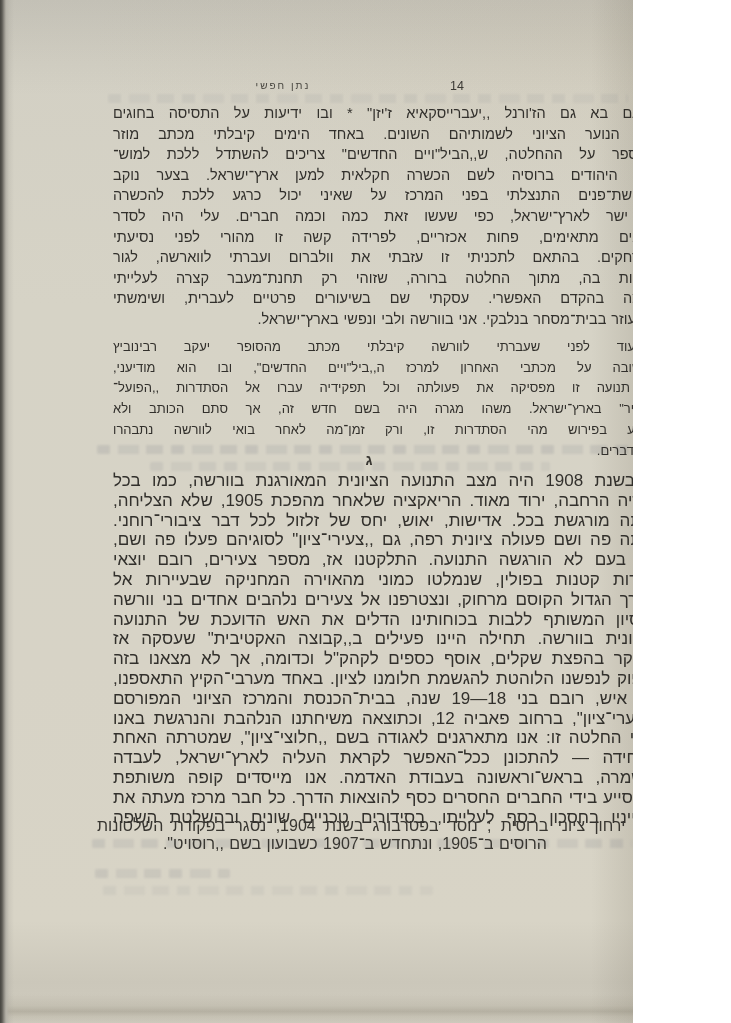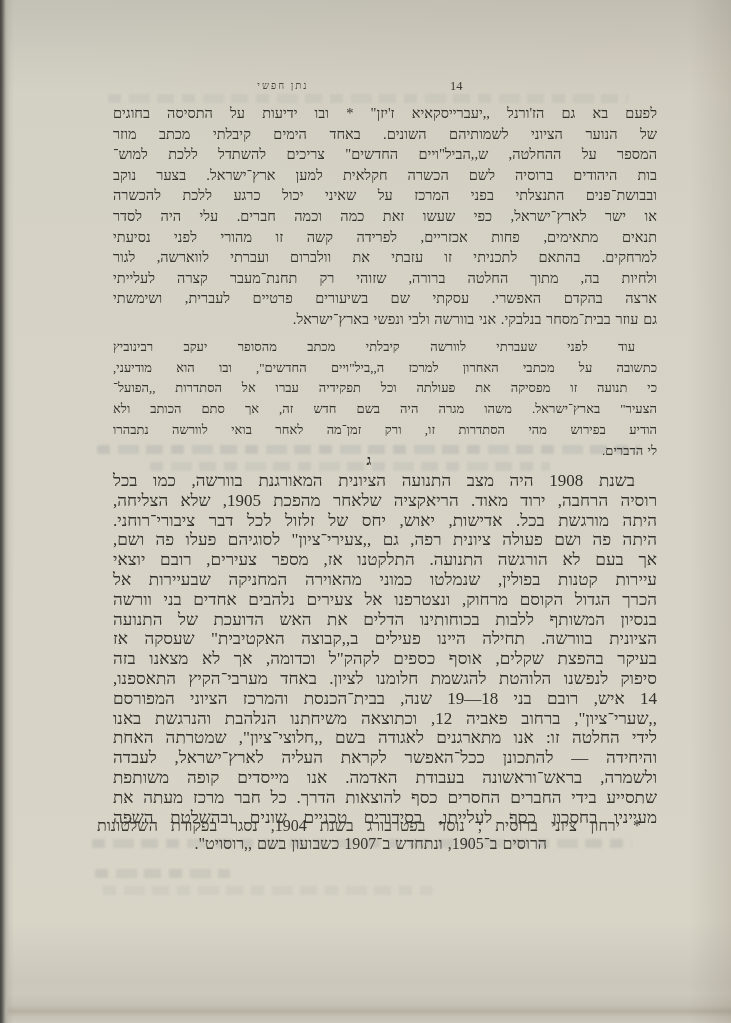--- a/index.html
+++ b/index.html
@@ -1,23 +1,23 @@
 <!DOCTYPE html>
 <html lang="he"><head>
 <meta charset="utf-8">
 <style>
   html,body{margin:0;padding:0;}
   .page{
     position:relative;
-    width:731px;height:1023px;
+    width:633px;height:1023px;
     overflow:hidden;
     background:
       radial-gradient(ellipse 900px 300px at 620px 40px, rgba(196,168,120,0.07), rgba(196,168,120,0) 60%),
       linear-gradient(180deg,#cfccc1 0%,#d3d0c4 6%,#d6d3c6 30%,#d7d3c6 65%,#d8d4c6 90%,#cbc7ba 96%,#d0ccbf 100%);
-    font-family:Liberation Serif, serif;
+    font-family:Liberation Sans, sans-serif;
     color:#32302c;
   }
   .top-shade{position:absolute;left:0;top:0;right:0;height:95px;
     background:linear-gradient(180deg,rgba(90,90,85,0.10),rgba(90,90,85,0));pointer-events:none;}
   .right-shade{position:absolute;top:0;bottom:0;right:0;width:42px;
     background:linear-gradient(270deg,rgba(80,72,55,0.12),rgba(80,72,55,0));pointer-events:none;}
   .left-edge{position:absolute;left:0;top:0;bottom:0;width:14px;
     background:linear-gradient(90deg,#45443f 0px,#5d5b55 2px,#8e8b83 4px,#b5b2a8 6px,rgba(170,167,158,0.25) 9px,rgba(170,167,158,0) 14px);}
   .bottom-band{position:absolute;left:0;right:0;top:994px;height:29px;
     background:linear-gradient(180deg,rgba(110,102,82,0) 0%,rgba(110,102,82,0.10) 40%,rgba(92,85,66,0.22) 60%,rgba(110,102,82,0.10) 78%,rgba(140,135,120,0.04) 100%);}

